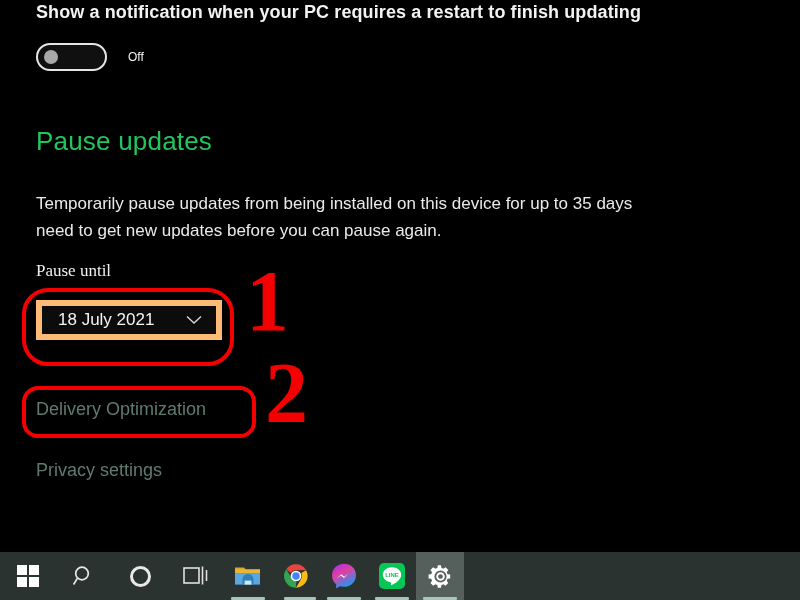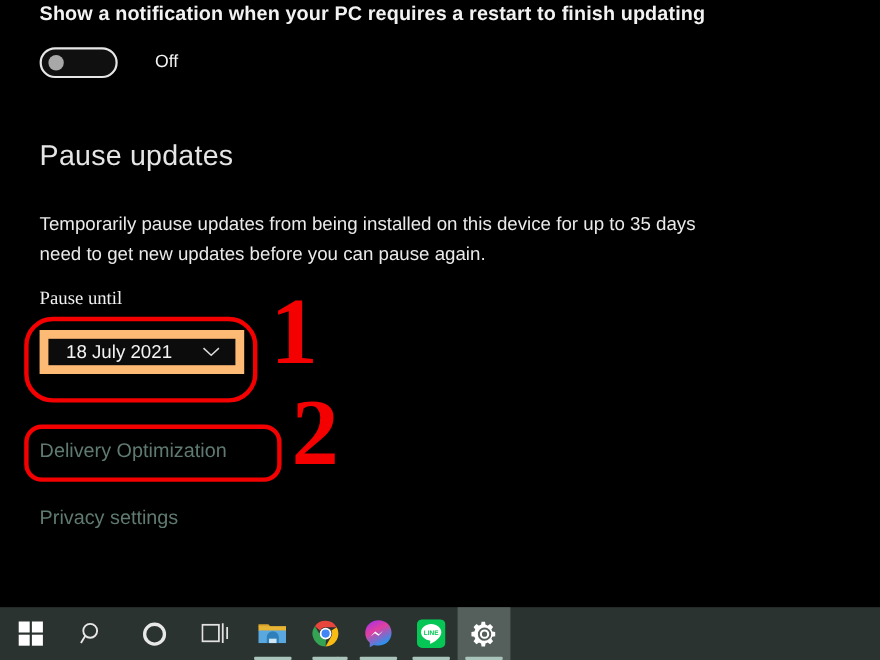--- a/index.html
+++ b/index.html
@@ -59,32 +59,32 @@
     position: absolute;
     left: 6px;
     top: 50%;
     transform: translateY(-50%);
     width: 14px;
     height: 14px;
     border-radius: 50%;
     background: #a8a8a8;
   }
   .toggle-state {
-    margin-left: 34px;
-    font-size: 16px;
+    margin-left: 21px;
+    font-size: 12px;
     color: #f2f2f2;
   }
 
   
   .section-heading {
     position: absolute;
     left: 36px;
     top: 126px;
     font-size: 26px;
-    color: #e5e5e5;
+    color: #22c55e;
     font-weight: 400;
     letter-spacing: 0.2px;
   }
 
   
   .section-body {
     position: absolute;
     left: 36px;
     top: 190px;
     width: 790px;
@@ -107,21 +107,21 @@
     font-family: Liberation Serif, serif;
   }
 
   
   #pause-dropdown {
     position: absolute;
     left: 36px;
     top: 300px;
     width: 186px;
     height: 40px;
-    border: 8px solid #fdba74;
+    border: 6px solid #fdba74;
     background: #0c0c0c;
     box-sizing: border-box;
     display: flex;
     align-items: center;
     justify-content: space-between;
     padding: 0 14px 0 16px;
     cursor: pointer;
   }
   #pause-dropdown .dd-value {
     font-size: 17px;

